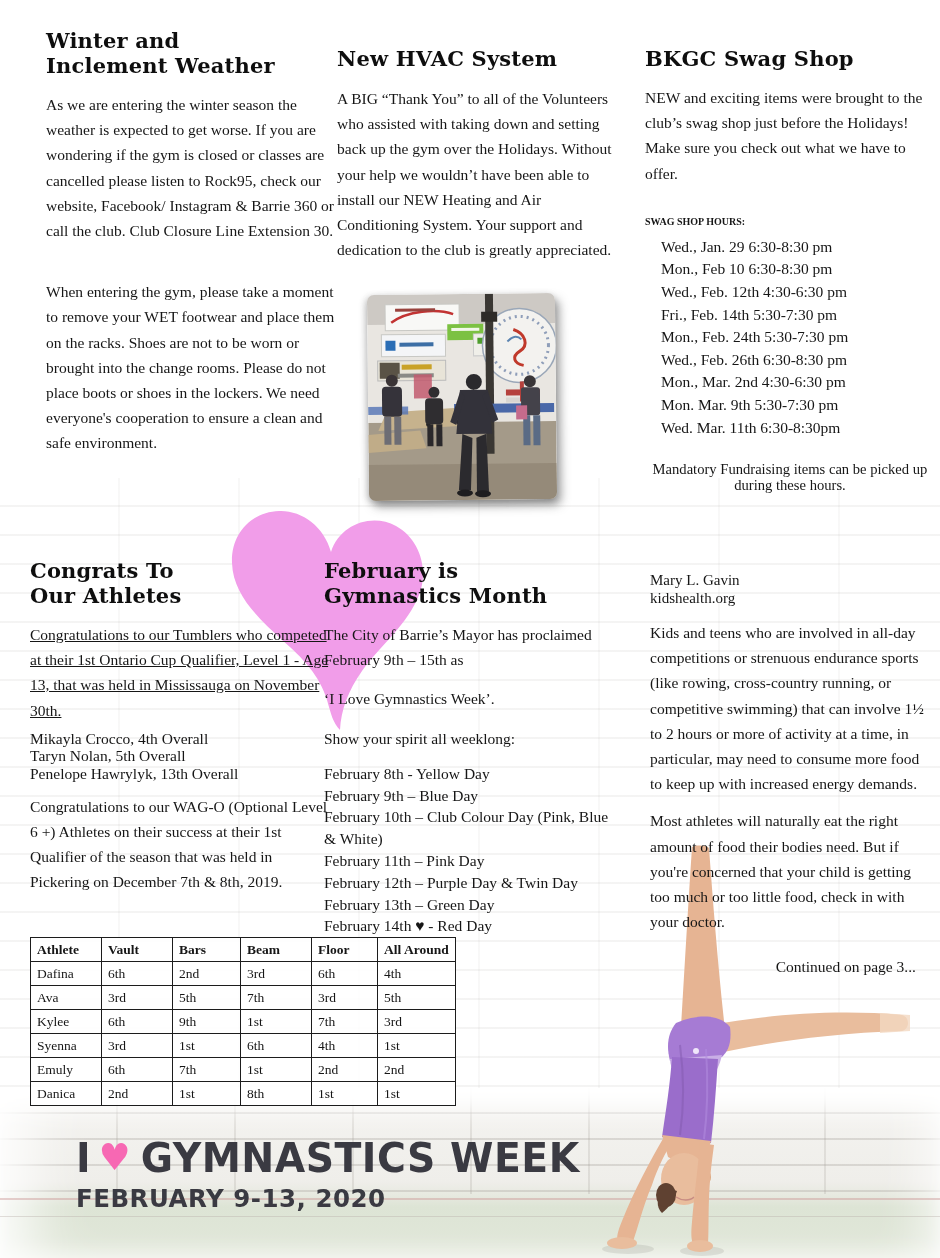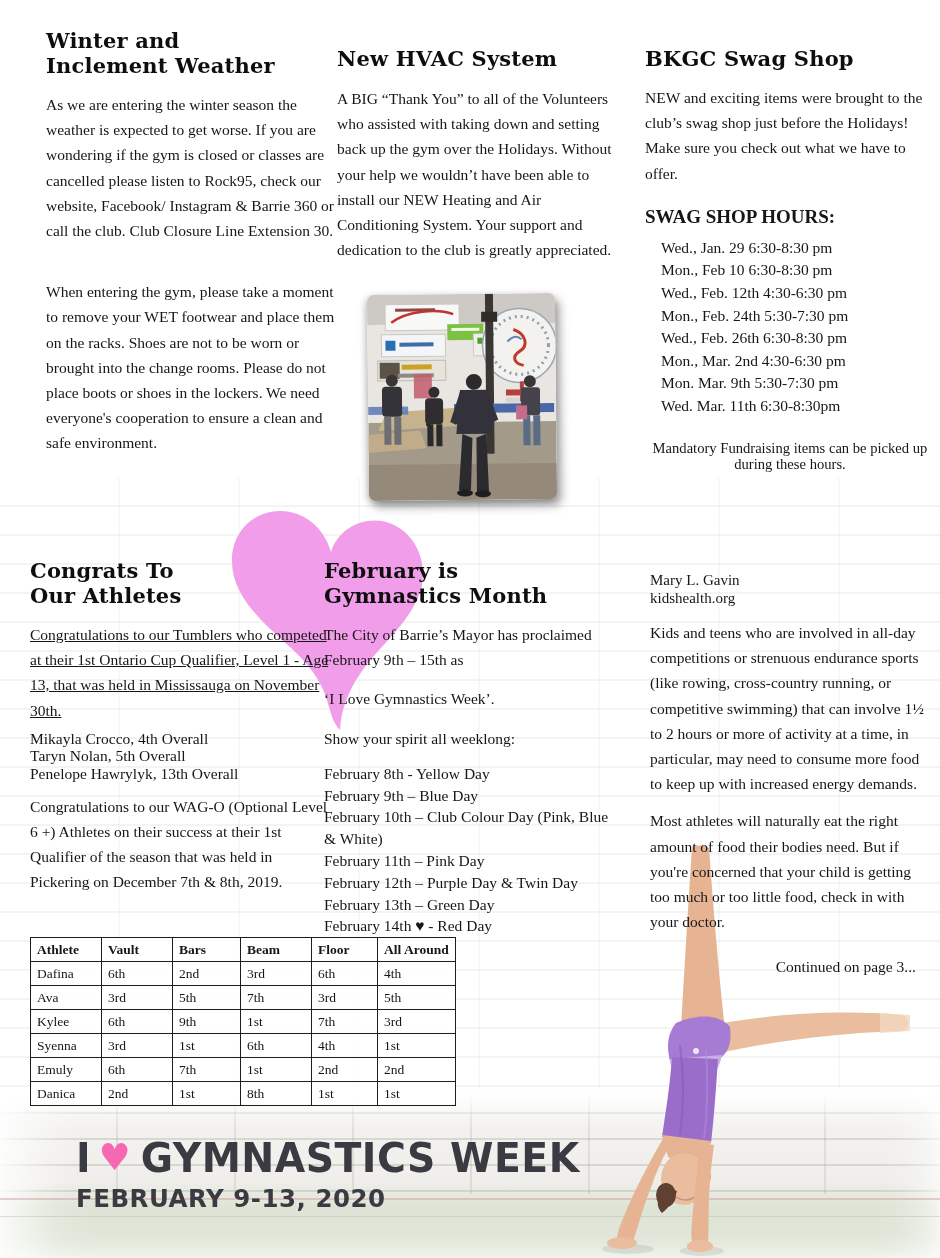--- a/index.html
+++ b/index.html
@@ -33,21 +33,21 @@
 
   .col-weather{left:46px;top:28px;width:296px;}
   .col-weather .p1{margin-top:14px;}
   .col-weather .p2{margin-top:36px;}
 
   .col-hvac{left:337px;top:46px;width:276px;}
   .col-hvac .p1{margin-top:15px;}
 
   .col-swag{left:645px;top:46px;width:290px;}
   .col-swag .p1{margin-top:14px;}
-  .hours-heading{font-size:19px;font-weight:bold;margin:20px 0 0 0;}
+  .hours-heading{font-size:10px;font-weight:bold;margin:30px 0 0 0;}
   ul.hours{list-style:none;margin:9px 0 0 16px;padding:0;}
   ul.hours li{font-size:15.5px;line-height:22.6px;}
   .swag-note{margin-top:22px;text-align:center;font-size:14.6px;line-height:16px;}
 
   .col-congrats{left:30px;top:558px;width:302px;}
   .col-congrats .p1{margin-top:14px;text-decoration:underline;}
   .results-lines{margin-top:7px;}
   .results-lines div{font-size:15.5px;line-height:17.6px;}
   .col-congrats .p2{margin-top:11px;}
 
@@ -184,20 +184,21 @@
   </div>
 
   <section class="col col-swag">
     <h2 class="section">BKGC Swag Shop</h2>
     <p class="body-p p1">NEW and exciting items were brought to the club’s swag shop just before the Holidays! Make sure you check out what we have to offer.</p>
     <h3 class="hours-heading">SWAG SHOP HOURS:</h3>
     <ul class="hours">
       <li>Wed., Jan. 29 6:30-8:30 pm</li>
       <li>Mon., Feb 10 6:30-8:30 pm</li>
       <li>Wed., Feb. 12th 4:30-6:30 pm</li>
+      <li>Fri., Feb. 14th 5:30-7:30 pm</li>
       <li>Mon., Feb. 24th 5:30-7:30 pm</li>
       <li>Wed., Feb. 26th 6:30-8:30 pm</li>
       <li>Mon., Mar. 2nd 4:30-6:30 pm</li>
       <li>Mon. Mar. 9th 5:30-7:30 pm</li>
       <li>Wed. Mar. 11th 6:30-8:30pm</li>
     </ul>
     <p class="swag-note">Mandatory Fundraising items can be picked up during these hours.</p>
   </section>
 
   <section class="col col-congrats">

